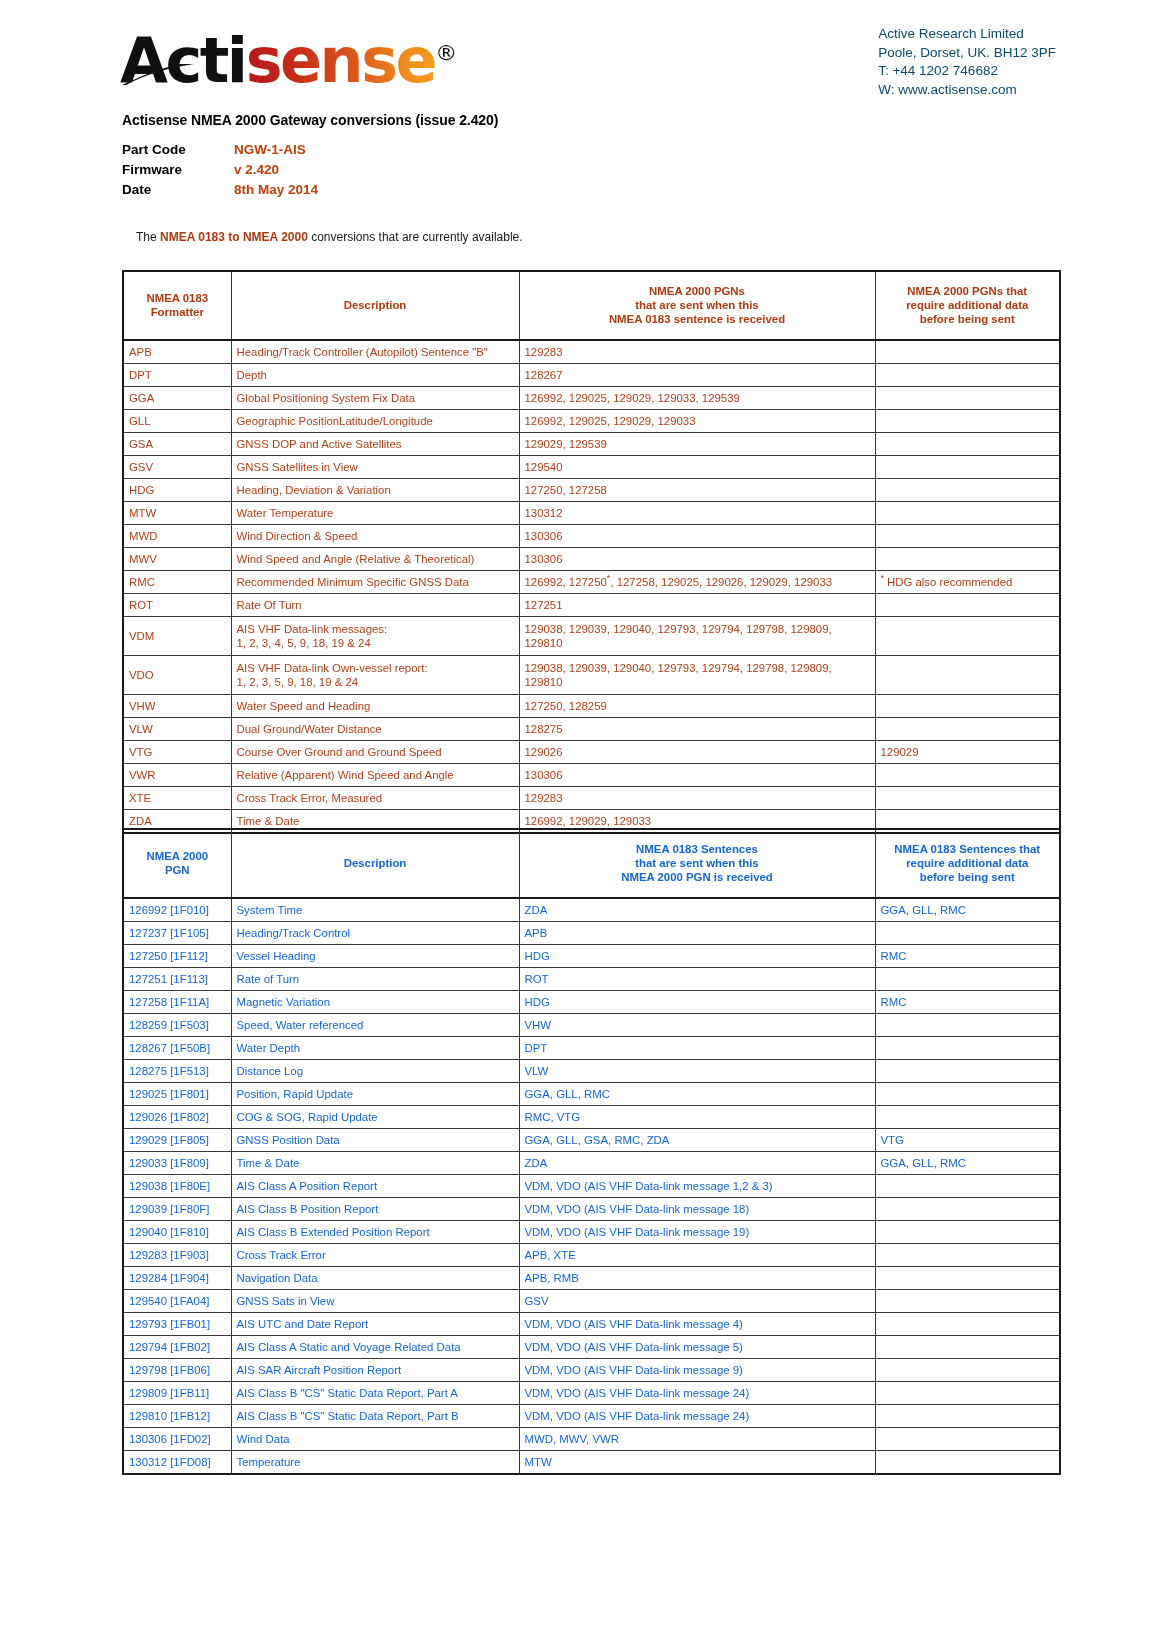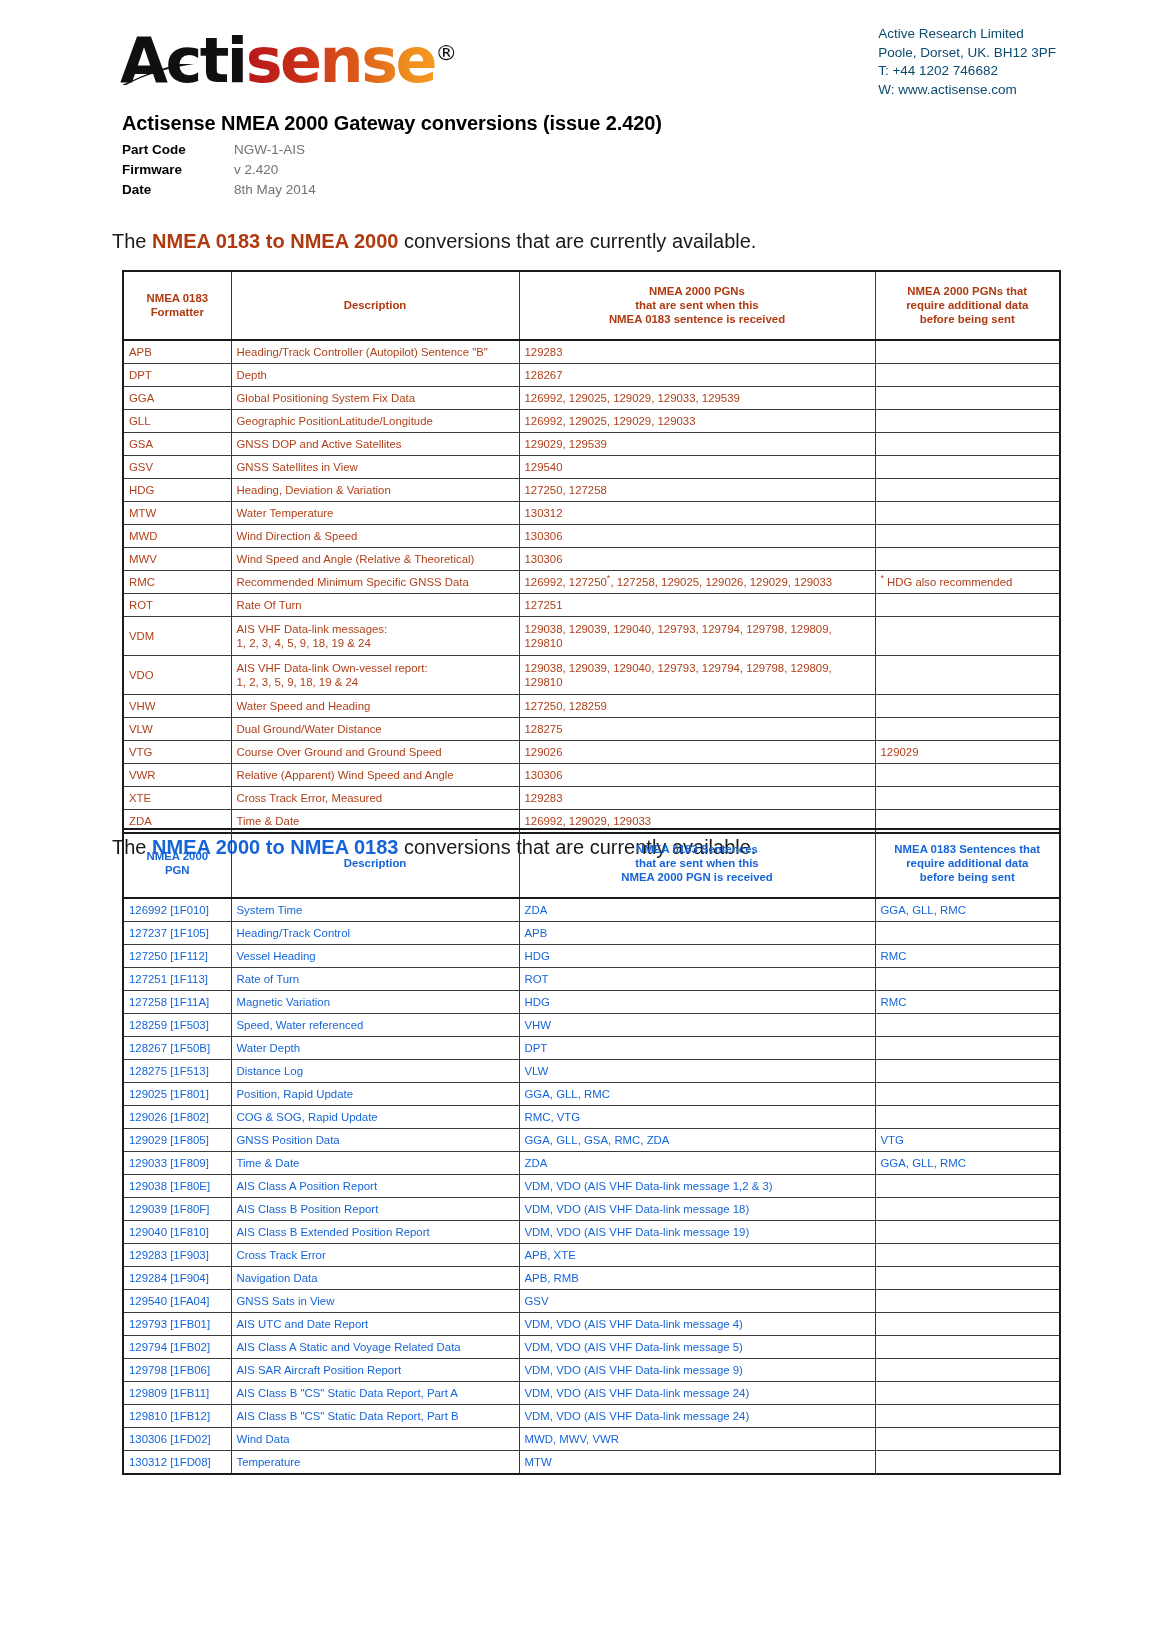--- a/index.html
+++ b/index.html
@@ -76,21 +76,21 @@
     color: #0c4a6e;
     text-align: left;
     white-space: nowrap;
   }
 
   
   .doc-title {
     position: absolute;
     left: 86px;
     top: 112px;
-    font-size: 20px;
+    font-size: 14px;
     font-weight: bold;
     color: #000;
     letter-spacing: -0.1px;
     text-align: center;
   }
   .meta {
     position: absolute;
     left: 86px;
     top: 140px;
     font-size: 13.5px;
@@ -98,29 +98,29 @@
   }
   .meta-row {
     display: flex;
   }
   .meta-label {
     width: 112px;
     font-weight: bold;
     color: #000;
   }
   .meta-value {
-    font-weight: normal;
-    color: #737373;
+    font-weight: bold;
+    color: #c2410c;
   }
 
   
   .section-heading {
     position: absolute;
-    left: 76px;
-    font-size: 20px;
+    left: 100px;
+    font-size: 12px;
     color: #1a1a1a;
     white-space: nowrap;
   }
   .section-heading .hl-red {
     font-weight: bold;
     color: #b03a10;
   }
   .section-heading .hl-blue {
     font-weight: bold;
     color: #1565d8;
@@ -374,23 +374,20 @@
         </tr>
         <tr>
           <td>ZDA</td>
           <td>Time &amp; Date</td>
           <td>126992, 129029, 129033</td>
           <td></td>
         </tr>
       </tbody>
   </table>
 
-  <div class="section-heading" id="heading-2">
-    <span>The </span><span class="hl-blue">NMEA 2000 to NMEA 0183</span><span> conversions that are currently available.</span>
-  </div>
 
   <table class="conv-table t-blue" id="table-2000-to-0183">
     <colgroup>
       <col class="col-a">
         <col class="col-b">
         <col class="col-c">
         <col class="col-d">
     </colgroup>
     <thead>
       <tr>

